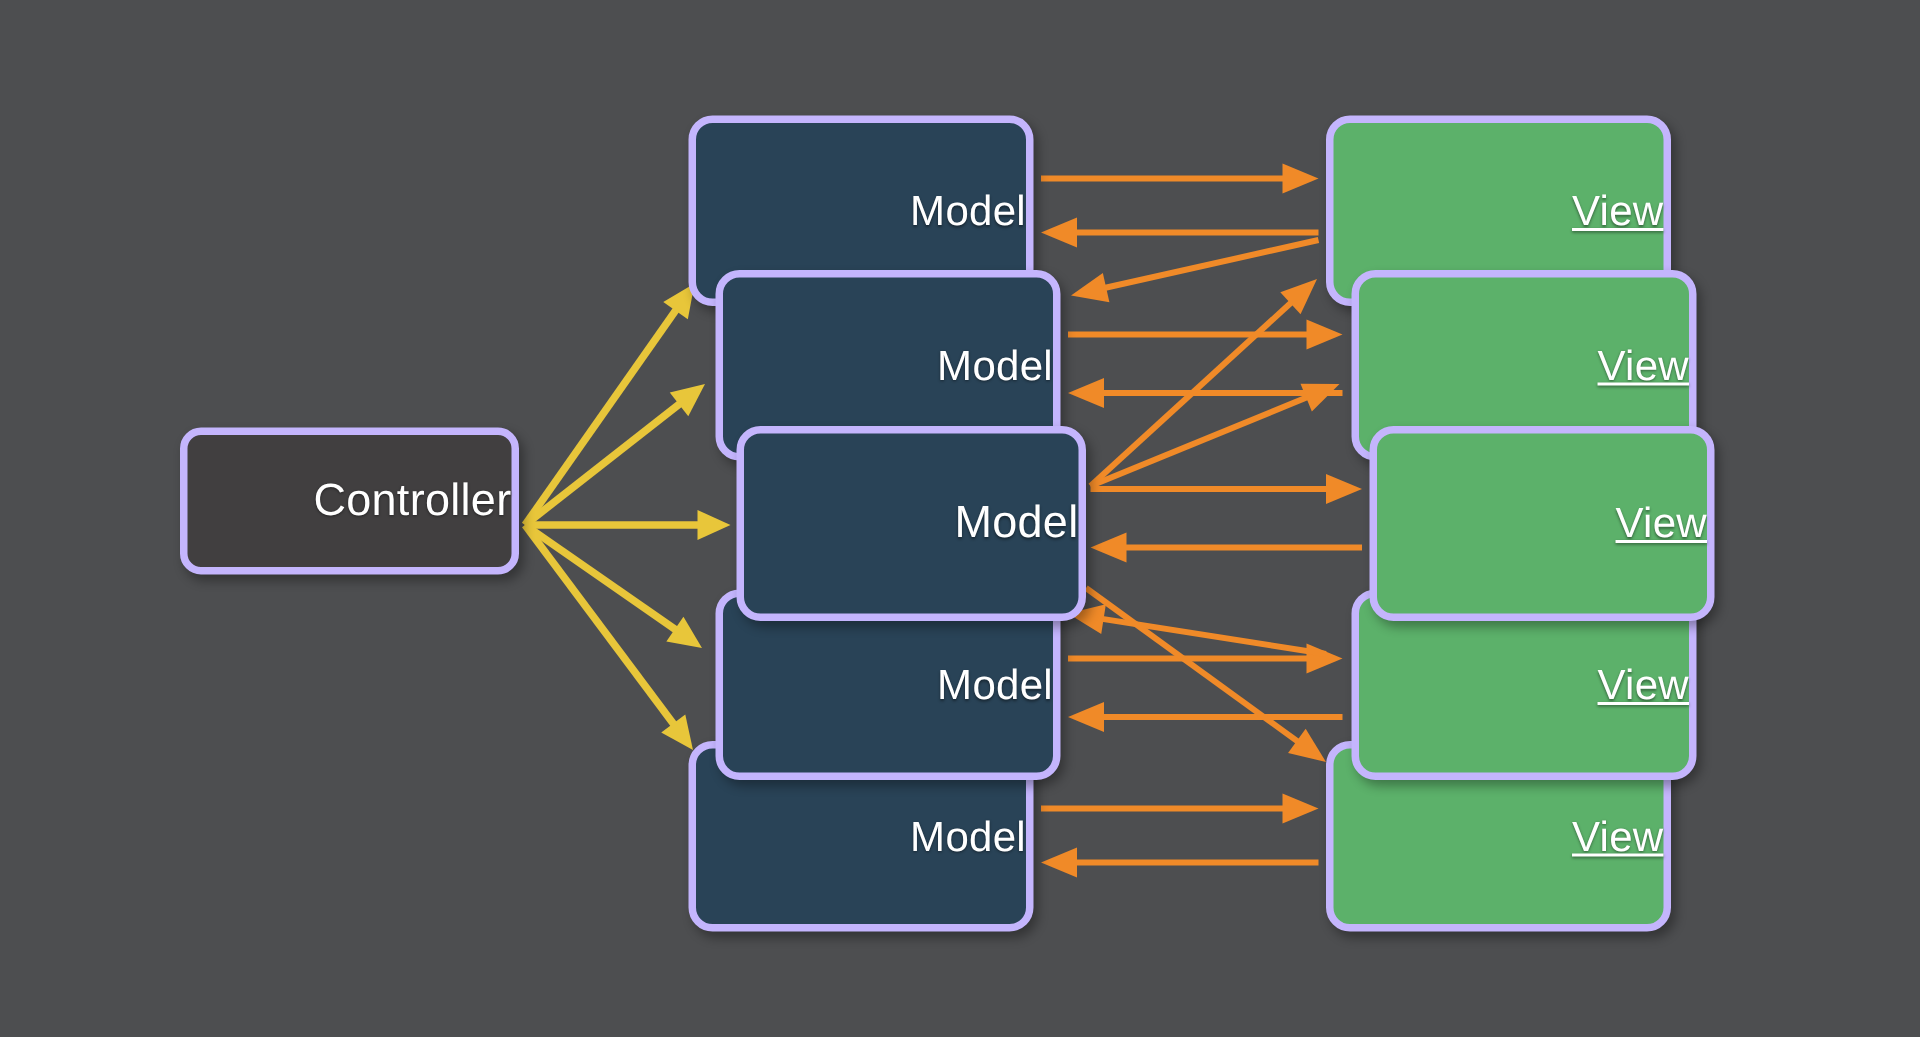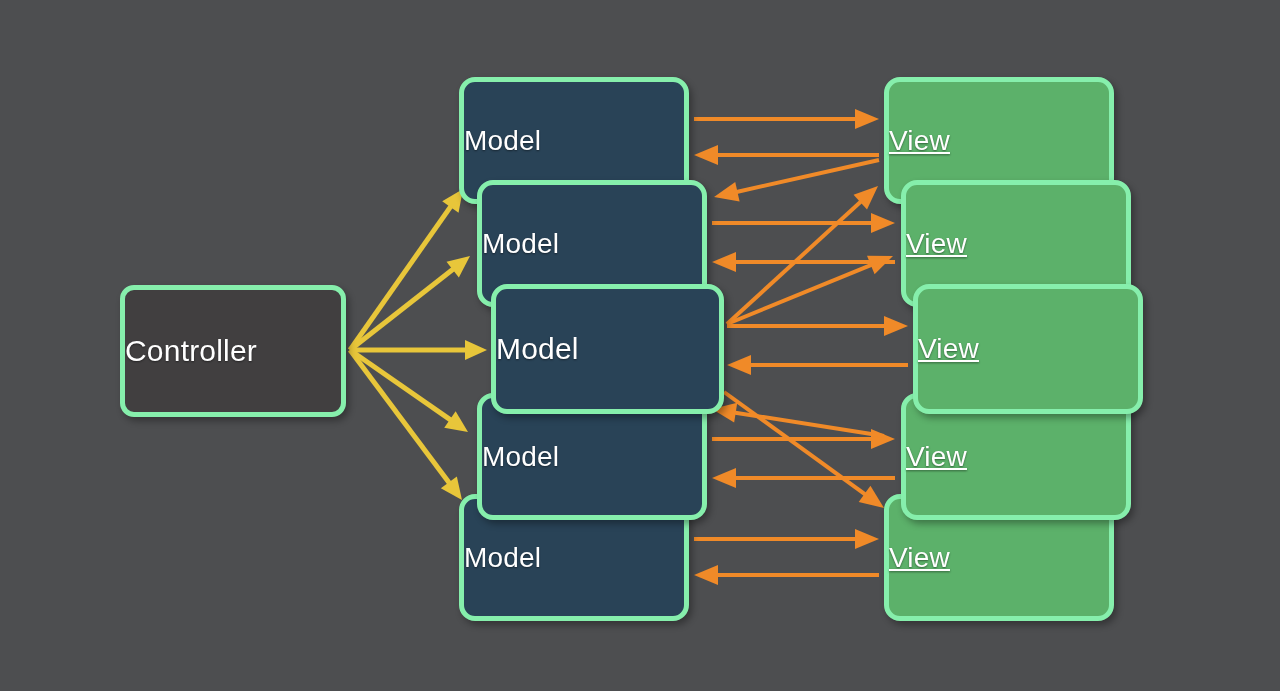--- a/index.html
+++ b/index.html
@@ -19,24 +19,24 @@
     position: absolute;
     left: 0;
     top: 0;
     width: 1280px;
     height: 691px;
   }
   .node {
     position: absolute;
     box-sizing: border-box;
     border-radius: 16px;
-    border: 5px solid #86efac;
+    border: 5px solid #c4b5fd;
     display: flex;
     align-items: center;
-    justify-content: flex-start;
+    justify-content: flex-end;
     color: #ffffff;
     text-shadow: 0 1px 2px rgba(0,0,0,0.45);
     box-shadow: 3px 4px 7px rgba(0,0,0,0.33);
     letter-spacing: 0.2px;
   }
   .node-controller {
     background: #413f40;
     border-radius: 14px;
     font-size: 30px;
   }
@@ -131,21 +131,21 @@
       <g>
         <line x1="724" y1="392" x2="866.1885702453235" y2="495.0867134278595" stroke="#f08a28" stroke-width="4" stroke-linecap="butt"></line>
         <polygon points="884,508 858.6996736439254,502.0088827188815 870.4390250731441,485.81667385099377" fill="#f08a28"></polygon>
       </g>
       <g>
         <line x1="884" y1="436" x2="733.7338501301668" y2="412.4117090320611" stroke="#f08a28" stroke-width="4" stroke-linecap="butt"></line>
         <polygon points="712,409 737.2604315202097,402.8428416121726 734.1588778546998,422.60088718505153" fill="#f08a28"></polygon>
       </g>
     </svg>
 
-  <div class="node node-controller" style="left: 120px; top: 285px; width: 226px; height: 132px; font-size: 30px; z-index: 3;">
+  <div class="node node-controller" style="left: 120px; top: 285px; width: 226px; height: 98px; font-size: 30px; z-index: 3;">
     <span>Controller</span>
   </div>
 
   <div class="node node-model" style="left: 459px; top: 77px; width: 230px; height: 127px; font-size: 28px; z-index: 1;">
     <span>Model</span>
   </div>
   <div class="node node-model" style="left: 477px; top: 180px; width: 230px; height: 127px; font-size: 28px; z-index: 2;">
     <span>Model</span>
   </div>
   <div class="node node-model" style="left: 491px; top: 284px; width: 233px; height: 130px; font-size: 30px; z-index: 4;">

